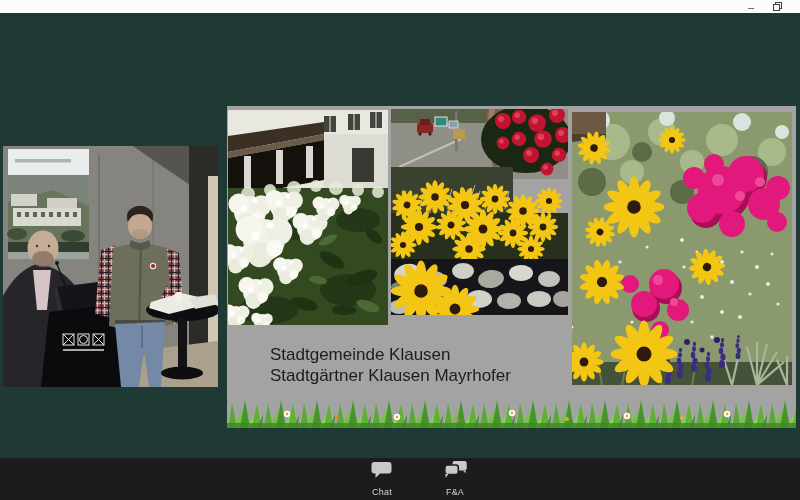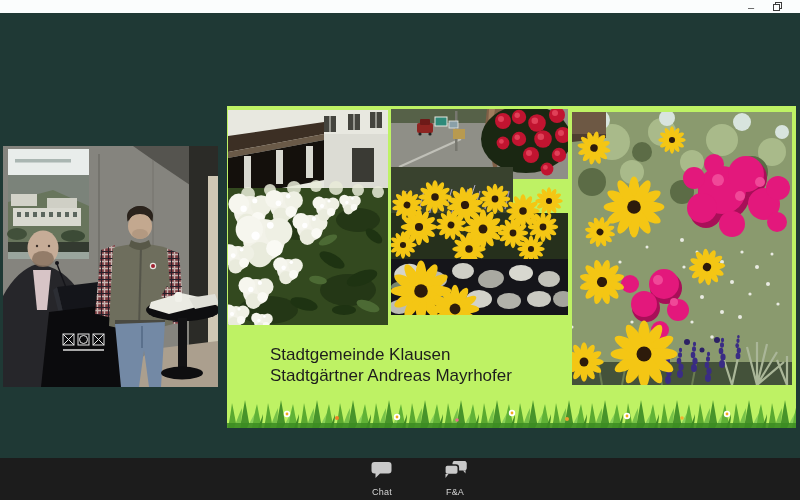--- a/index.html
+++ b/index.html
@@ -8,21 +8,21 @@
   .titlebar{position:absolute;left:0;top:0;width:800px;height:13px;background:#fbfdfd;}
   .winbtn{position:absolute;top:0;height:13px;width:18px;display:flex;align-items:center;justify-content:center;cursor:default;}
   .btn-min{left:742px;color:#3c3c3c;font-size:11px;line-height:10px;}
   .btn-restore{left:768px;}
   
   .stage{position:absolute;left:0;top:13px;width:800px;height:445px;background:#1f3935;}
   
   .video{position:absolute;left:3px;top:133px;width:215px;height:241px;background:#85847e;overflow:hidden;}
   .video svg{display:block;}
   
-  .slide{position:absolute;left:227px;top:93px;width:569px;height:322px;background:#bef264;overflow:hidden;}
+  .slide{position:absolute;left:227px;top:93px;width:569px;height:322px;background:#a3a3a3;overflow:hidden;}
   .photo{position:absolute;overflow:hidden;}
   .ph1{left:1px;top:4px;width:160px;height:215px;}
   .ph2{left:164px;top:3px;width:177px;height:206px;}
   .ph3{left:345px;top:6px;width:220px;height:273px;}
   .caption{position:absolute;left:43px;top:238px;color:#1d1d1d;font-size:17px;line-height:21px;white-space:nowrap;}
   .grass{position:absolute;left:0;bottom:0;width:569px;height:30px;}
   
   .toolbar{position:absolute;left:0;top:458px;width:800px;height:42px;background:#1c1c1c;}
   .tbtn{position:absolute;top:3px;width:44px;height:36px;display:flex;flex-direction:column;align-items:center;justify-content:flex-start;cursor:default;}
   .tbtn .lab{margin-top:3px;font-size:9px;color:#d4d4d4;letter-spacing:.2px;}
@@ -443,21 +443,21 @@
           <use href="#rud" transform="translate(30,170) scale(1.5) rotate(-15)"></use>
           <use href="#rud" transform="translate(135,155) scale(1.2) rotate(25)"></use>
           <use href="#rud" transform="translate(72,242) scale(2.2)"></use>
           <use href="#rud" transform="translate(12,250) scale(1.3)"></use>
           <use href="#rud" transform="translate(28,120) scale(1.0) rotate(40)"></use>
         </svg>
       </div>
 
       <div class="caption">
         <div>Stadtgemeinde Klausen</div>
-        <div>Stadtgärtner Andreas Mayrhofer</div>
+        <div>Stadtgärtner Klausen Mayrhofer</div>
       </div>
 
       <div class="grass">
         <svg width="569" height="30" viewBox="0 0 569 30" preserveAspectRatio="none">
           <defs>
             <pattern id="grassP" width="36" height="30" patternUnits="userSpaceOnUse">
               <path d="M1,30 C3,20 4,12 5,5 C7,14 8,20 10,30 Z" fill="#5aa930"></path>
               <path d="M7,30 C10,22 12,16 15,10 C15,18 14,24 13,30 Z" fill="#77c247"></path>
               <path d="M13,30 C15,18 17,8 18,2 C20,12 21,20 23,30 Z" fill="#47942a"></path>
               <path d="M20,30 C23,24 26,18 29,14 C28,20 27,25 26,30 Z" fill="#8ad157"></path>

